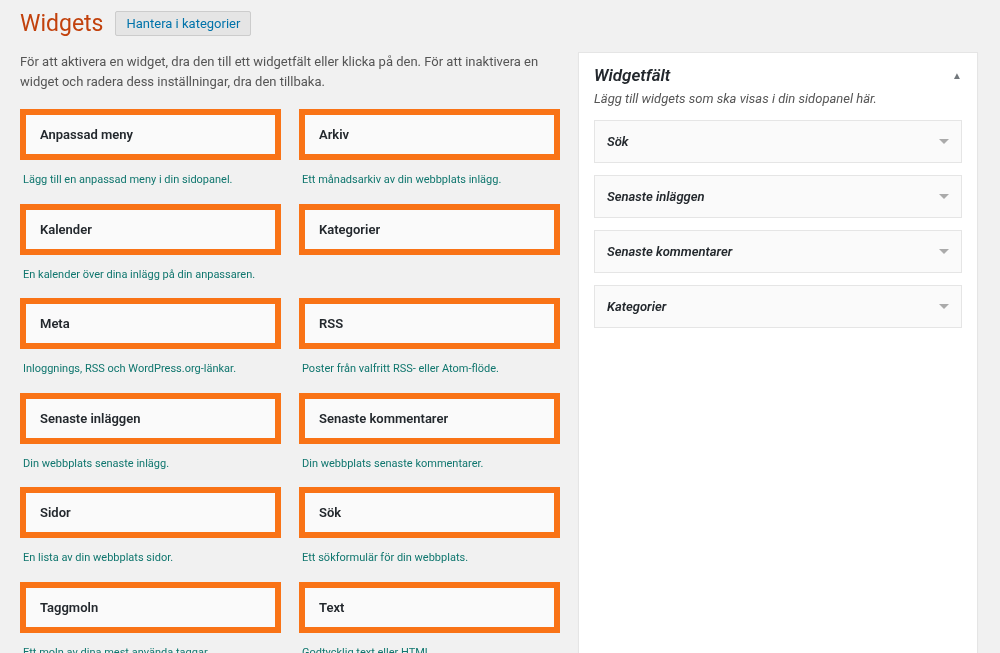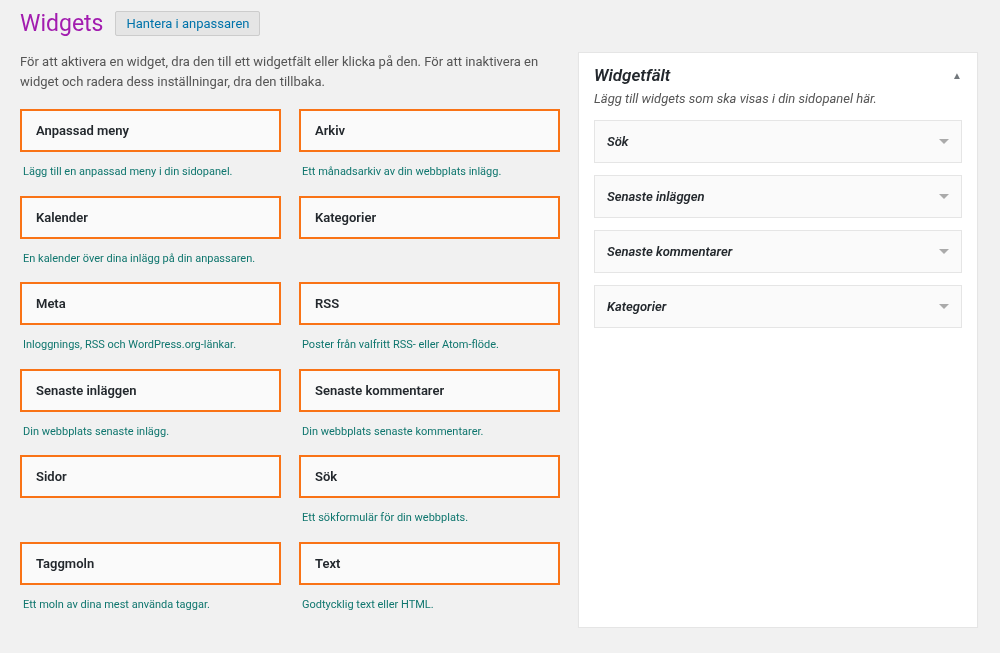--- a/index.html
+++ b/index.html
@@ -18,21 +18,21 @@
     }
     .page-header {
       display: flex;
       align-items: center;
       gap: 12px;
       margin-bottom: 15px;
     }
     .page-title {
       font-size: 23px;
       font-weight: 400;
-      color: #a21caf;
+      color: #c2410c;
     }
     .page-title-action {
       background: #e5e5e5;
       border: 1px solid #cccccc;
       color: #0073aa;
       padding: 4px 10px;
       font-size: 13px;
       text-decoration: none;
       cursor: pointer;
       border-radius: 2px;
@@ -65,21 +65,21 @@
     .widget-list {
       display: grid;
       grid-template-columns: 1fr 1fr;
       gap: 0 18px;
     }
     .widget-item {
       margin-bottom: 0;
     }
     .widget-top {
       background: #fafafa;
-      border: 2px solid #f97316;
+      border: 6px solid #f97316;
       padding: 12px 14px;
       cursor: move;
     }
     .widget-title {
       font-size: 13px;
       font-weight: 600;
       color: #23282d;
     }
     .widget-description {
       font-size: 11px;
@@ -138,21 +138,21 @@
       border-right: 5px solid transparent;
       border-top: 5px solid #aaa;
     }
   </style>
 </head>
 <body>
 
 <div class="wrap">
   <div class="page-header">
     <h1 class="page-title">Widgets</h1>
-    <a class="page-title-action">Hantera i anpassaren</a>
+    <a class="page-title-action">Hantera i kategorier</a>
   </div>
 
   <div class="widget-liquid">
     <div class="widgets-left">
       <p class="description">För att aktivera en widget, dra den till ett widgetfält eller klicka på den. För att inaktivera en widget och radera dess inställningar, dra den tillbaka.</p>
 
       <div class="widget-list">
         <div class="widget-item">
           <div class="widget-top">
             <span class="widget-title">Anpassad meny</span>
@@ -197,20 +197,21 @@
         <div class="widget-item">
           <div class="widget-top">
             <span class="widget-title">Senaste kommentarer</span>
           </div>
           <div class="widget-description">Din webbplats senaste kommentarer.</div>
         </div>
         <div class="widget-item">
           <div class="widget-top">
             <span class="widget-title">Sidor</span>
           </div>
+          <div class="widget-description">En lista av din webbplats sidor.</div>
         </div>
         <div class="widget-item">
           <div class="widget-top">
             <span class="widget-title">Sök</span>
           </div>
           <div class="widget-description">Ett sökformulär för din webbplats.</div>
         </div>
         <div class="widget-item">
           <div class="widget-top">
             <span class="widget-title">Taggmoln</span>

